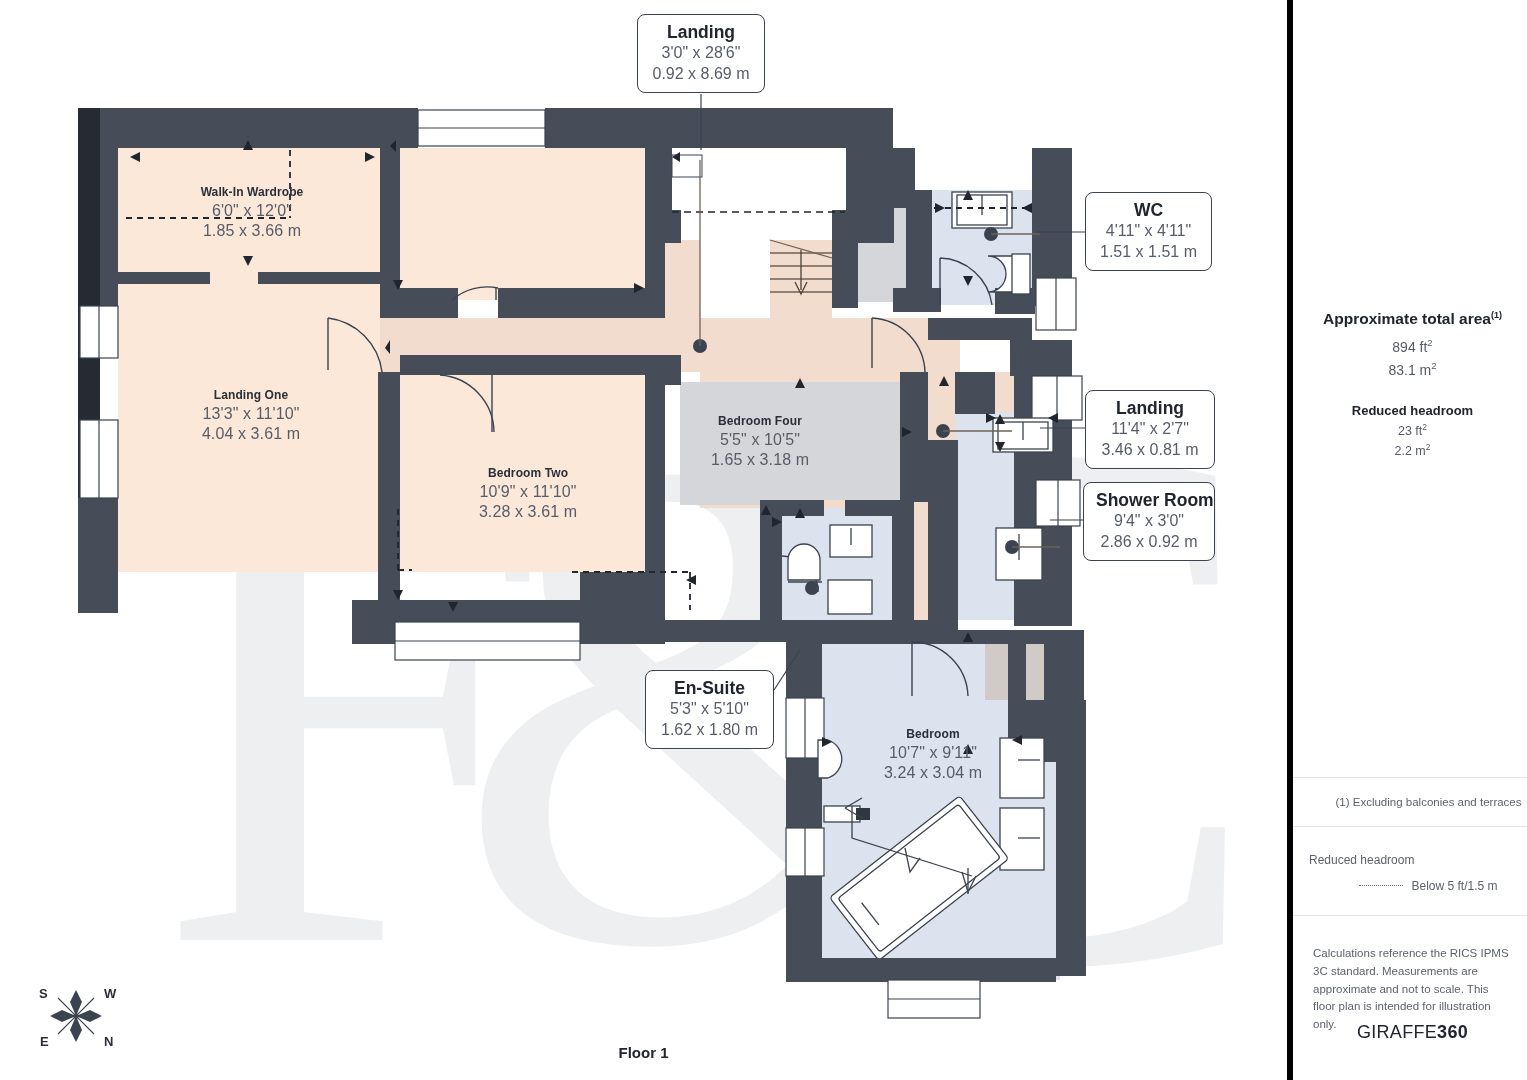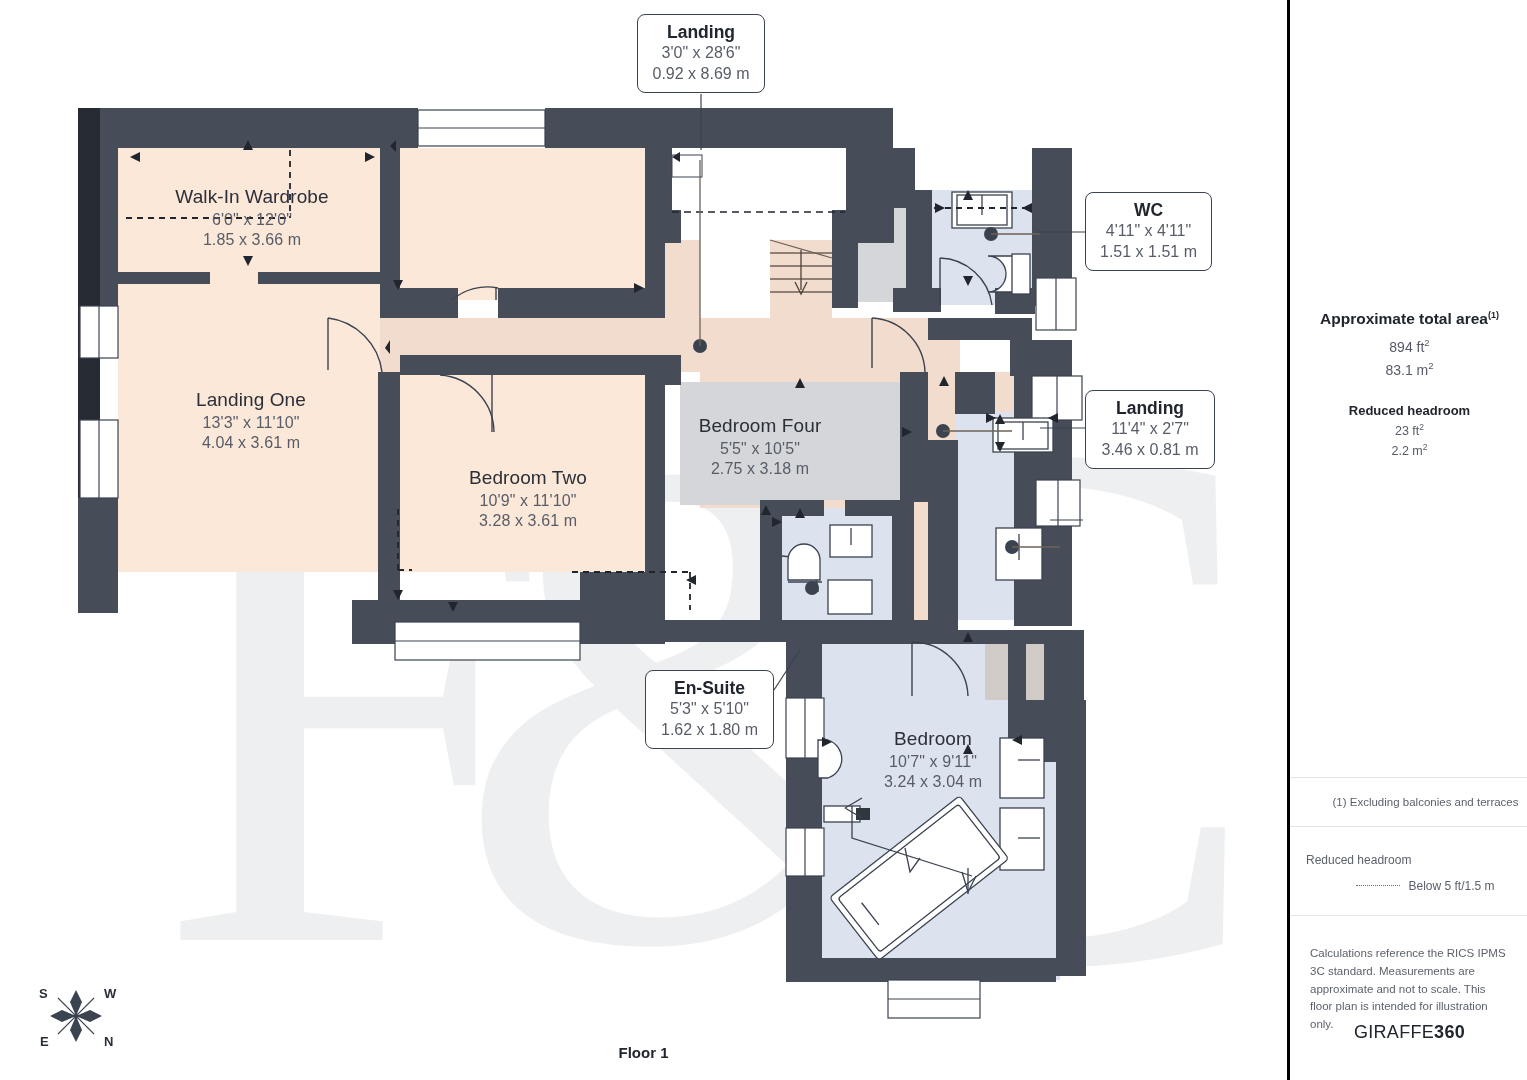--- a/index.html
+++ b/index.html
@@ -33,22 +33,22 @@
 
   
   .room-label {
     position: absolute;
     text-align: center;
     line-height: 1.30;
     pointer-events: none;
     white-space: nowrap;
   }
   .room-label .rl-name {
-    font-size: 19px;
-    font-weight: 400;
+    font-size: 12px;
+    font-weight: 700;
     color: #2a2f38;
     letter-spacing: 0.1px;
   }
   .room-label .rl-dim {
     font-size: 16px;
     font-weight: 400;
     color: #575d68;
     letter-spacing: 0.1px;
   }
 
@@ -102,21 +102,21 @@
     color: #20252e;
   }
 
   
   #sidebar {
     position: absolute;
     left: 1287px;
     top: 0;
     width: 196px;
     height: 1080px;
-    border-left: 3px solid #000000;
+    border-left: 6px solid #000000;
     box-sizing: border-box;
     background: #ffffff;
   }
   .sb-section {
     box-sizing: border-box;
     padding: 14px 16px;
     text-align: center;
   }
   #sb-area-block {
     position: absolute;
@@ -521,21 +521,21 @@
 
     <div class="room-label" style="left:408px; top:466px; width:240px;">
       <div class="rl-name">Bedroom Two</div>
       <div class="rl-dim">10'9" x 11'10"</div>
       <div class="rl-dim">3.28 x 3.61 m</div>
     </div>
 
     <div class="room-label" style="left:650px; top:414px; width:220px;">
       <div class="rl-name">Bedroom Four</div>
       <div class="rl-dim">5'5" x 10'5"</div>
-      <div class="rl-dim">2.75 x 3.18 m</div>
+      <div class="rl-dim">1.65 x 3.18 m</div>
     </div>
 
     <div class="room-label" style="left:823px; top:727px; width:220px;">
       <div class="rl-name">Bedroom</div>
       <div class="rl-dim">10'7" x 9'11"</div>
       <div class="rl-dim">3.24 x 3.04 m</div>
     </div>
 
     <svg width="1287" height="1080" style="position:absolute;left:0;top:0;pointer-events:none;">
       <g stroke="#3b4250" stroke-width="1.2" fill="none">
@@ -558,20 +558,25 @@
       <div class="co-dim">4'11" x 4'11"</div>
       <div class="co-dim">1.51 x 1.51 m</div>
     </div>
 
     <div class="callout" style="left:1085px; top:390px; width:130px;">
       <div class="co-name">Landing</div>
       <div class="co-dim">11'4" x 2'7"</div>
       <div class="co-dim">3.46 x 0.81 m</div>
     </div>
 
+    <div class="callout" style="left:1083px; top:482px; width:132px;">
+      <div class="co-name">Shower Room</div>
+      <div class="co-dim">9'4" x 3'0"</div>
+      <div class="co-dim">2.86 x 0.92 m</div>
+    </div>
 
     <div class="callout" style="left:645px; top:670px; width:129px;">
       <div class="co-name">En-Suite</div>
       <div class="co-dim">5'3" x 5'10"</div>
       <div class="co-dim">1.62 x 1.80 m</div>
     </div>
 
     <div id="compass">
       <svg width="100" height="75" viewBox="0 0 100 75">
         <g stroke="#3b4250" stroke-width="1.1">

